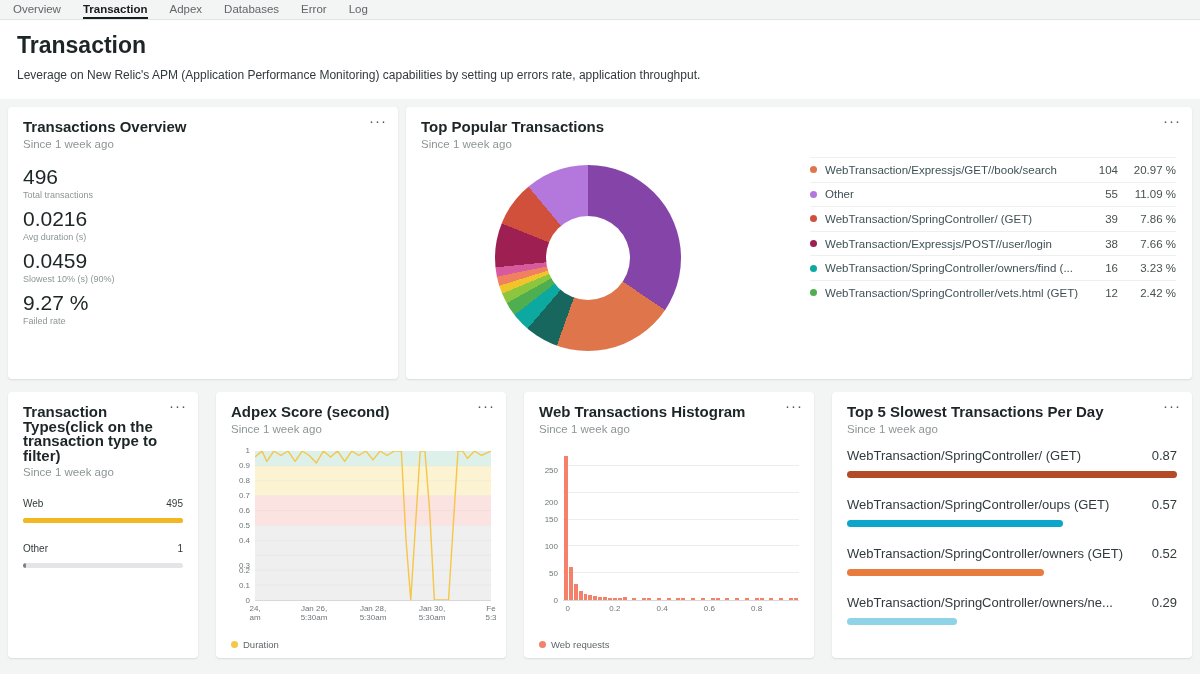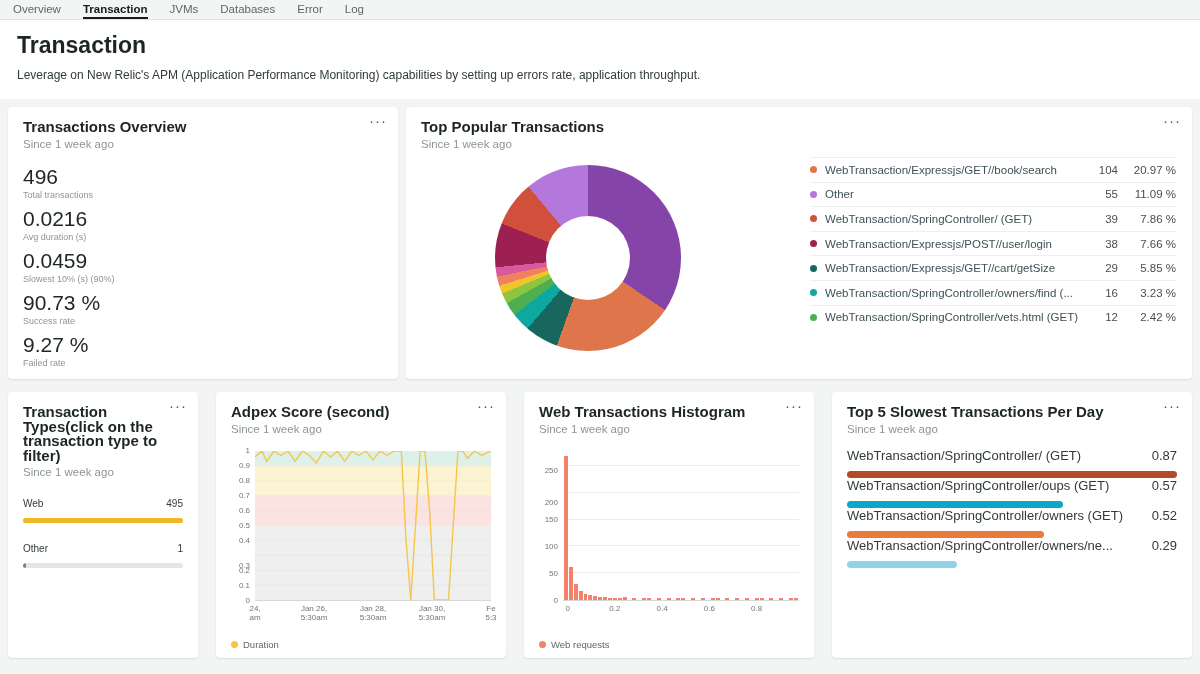--- a/index.html
+++ b/index.html
@@ -61,33 +61,33 @@
   .x-axis{position:relative;margin-left:24px;height:22px;font-size:8px;color:#6e7678;margin-top:3px;overflow:visible;}
   .xtick{position:absolute;transform:translateX(-50%);text-align:center;line-height:9.5px;white-space:nowrap;}
   .chart-legend{position:absolute;left:15px;bottom:8px;display:flex;align-items:center;gap:5px;font-size:9.5px;color:#5f6769;}
   .legend-dot-sm{width:7px;height:7px;border-radius:50%;flex:none;}
   .hist-bars{position:absolute;inset:0;display:flex;align-items:flex-end;gap:1px;padding:0 1px;z-index:1;}
   .hist-bar{flex:1;min-height:0;}
   .gridline{position:absolute;left:0;right:0;height:1px;background:#ededed;z-index:0;}
 
   
   .slow-rows{margin-top:0;}
-  .slow-row{}
+  .slow-row{margin-top:19px;}
   .slow-row:first-child{margin-top:13px;}
   .slow-head{display:flex;justify-content:space-between;align-items:baseline;font-size:13px;color:#313a3c;}
   .slow-name{white-space:nowrap;overflow:hidden;text-overflow:ellipsis;padding-right:12px;}
   .slow-bar{height:7px;border-radius:4px;margin-top:8px;}
 </style>
 </head>
 <body>
 
 <div class="tabbar">
     <div class="tab">Overview</div>
     <div class="tab active">Transaction</div>
-    <div class="tab">JVMs</div>
+    <div class="tab">Adpex</div>
     <div class="tab">Databases</div>
     <div class="tab">Error</div>
     <div class="tab">Log</div>
   </div>
 
 <div class="header">
   <h1 class="page-title">Transaction</h1>
   <p class="page-subtitle">Leverage on New Relic's APM (Application Performance Monitoring) capabilities by setting up errors rate, application throughput.</p>
 </div>
 
@@ -106,24 +106,20 @@
           </div>
           <div class="stat">
             <div class="stat-value">0.0216</div>
             <div class="stat-label">Avg duration (s)</div>
           </div>
           <div class="stat">
             <div class="stat-value">0.0459</div>
             <div class="stat-label">Slowest 10% (s) (90%)</div>
           </div>
           <div class="stat">
-            <div class="stat-value">90.73 %</div>
-            <div class="stat-label">Success rate</div>
-          </div>
-          <div class="stat">
             <div class="stat-value">9.27 %</div>
             <div class="stat-label">Failed rate</div>
           </div>
         </div>
     </section>
 
     <section class="card">
       <div class="card-title">Top Popular Transactions</div>
       <div class="card-since">Since 1 week ago</div>
       <div class="card-menu">···</div>
@@ -149,26 +145,20 @@
               <span class="legend-dot" style="background:#d0503c"></span>
               <span class="legend-name">WebTransaction/SpringController/ (GET)</span>
               <span class="legend-count">39</span>
               <span class="legend-pct">7.86 %</span>
             </div>
             <div class="legend-row">
               <span class="legend-dot" style="background:#9e2053"></span>
               <span class="legend-name">WebTransaction/Expressjs/POST//user/login</span>
               <span class="legend-count">38</span>
               <span class="legend-pct">7.66 %</span>
-            </div>
-            <div class="legend-row">
-              <span class="legend-dot" style="background:#17675f"></span>
-              <span class="legend-name">WebTransaction/Expressjs/GET//cart/getSize</span>
-              <span class="legend-count">29</span>
-              <span class="legend-pct">5.85 %</span>
             </div>
             <div class="legend-row">
               <span class="legend-dot" style="background:#0da9a1"></span>
               <span class="legend-name">WebTransaction/SpringController/owners/find (...</span>
               <span class="legend-count">16</span>
               <span class="legend-pct">3.23 %</span>
             </div>
             <div class="legend-row">
               <span class="legend-dot" style="background:#4fae50"></span>
               <span class="legend-name">WebTransaction/SpringController/vets.html (GET)</span>

